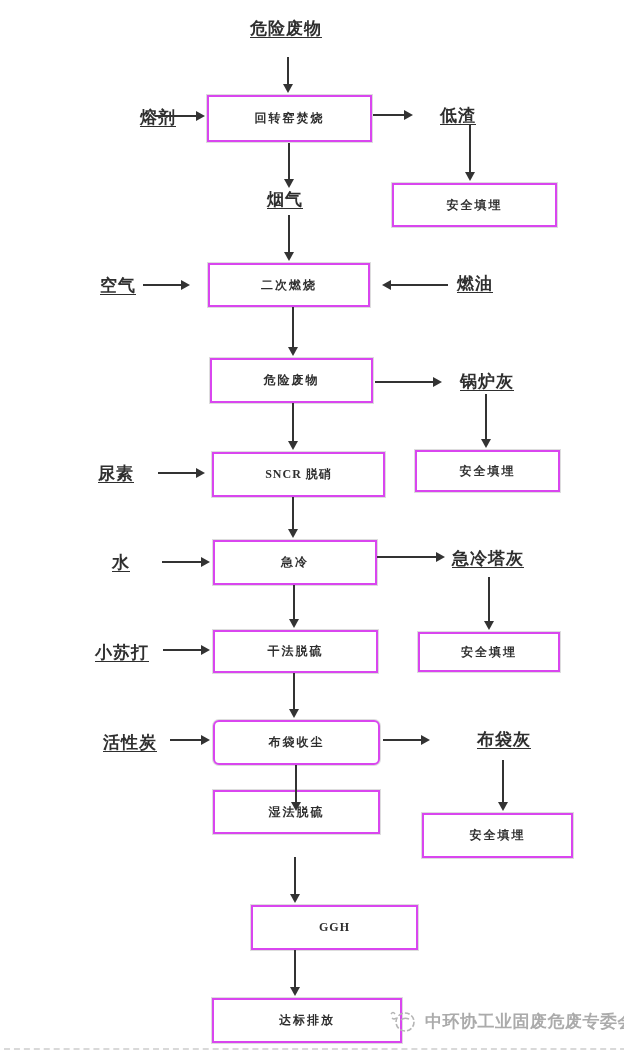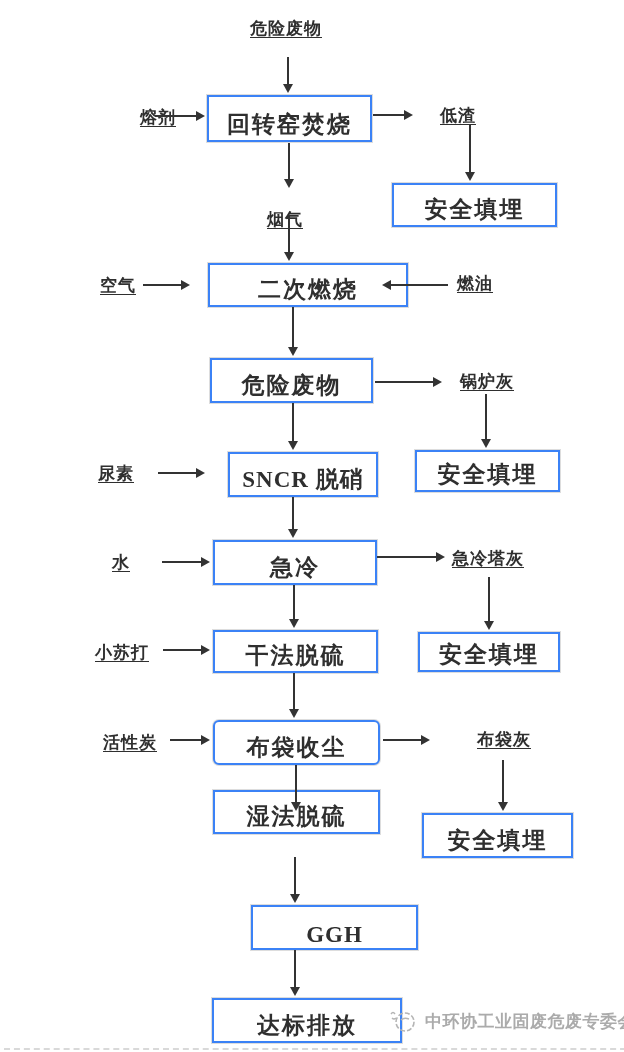--- a/index.html
+++ b/index.html
@@ -8,24 +8,24 @@
     width:624px;height:1052px;
     background:#ffffff;
     font-family:"Liberation Serif","DejaVu Serif",serif;
     color:#2f2f2f;
     overflow:hidden;
     padding-left:16px;
   }
   
   .pbox{
     position:absolute;
-    border:2px solid #3b82f6;
+    border:2px solid #d946ef;
     background:#ffffff;
-    display:flex;align-items:flex-end;justify-content:center;
-    font-size:23px;font-weight:bold;letter-spacing:2px;
+    display:flex;align-items:center;justify-content:center;
+    font-size:12px;font-weight:bold;letter-spacing:2px;
     box-sizing:border-box;
     box-shadow:0 0 0 1px rgba(120,120,120,.25);
   }
   
   .flabel{
     position:absolute;
     font-size:17px;font-weight:bold;letter-spacing:1px;
     text-decoration:underline;
     text-underline-offset:3px;
     white-space:nowrap;
@@ -72,30 +72,30 @@
 <div id="canvas">
 
   <div class="flabel" style="left:250px;top:17px;">危险废物</div>
 
   <div class="pbox" style="left:207px;top:95px;width:165px;height:47px;">
     <span>回转窑焚烧</span>
   </div>
   <div class="pbox" style="left:392px;top:183px;width:165px;height:44px;">
     <span>安全填埋</span>
   </div>
-  <div class="pbox" style="left:208px;top:263px;width:200px;height:44px;">
+  <div class="pbox" style="left:208px;top:263px;width:162px;height:44px;">
     <span>二次燃烧</span>
   </div>
   <div class="pbox" style="left:210px;top:358px;width:163px;height:45px;">
     <span>危险废物</span>
   </div>
   <div class="pbox" style="left:415px;top:450px;width:145px;height:42px;">
     <span>安全填埋</span>
   </div>
-  <div class="pbox" style="left:228px;top:452px;width:150px;height:45px;letter-spacing:1px;">
+  <div class="pbox" style="left:212px;top:452px;width:173px;height:45px;letter-spacing:1px;">
     <span>SNCR 脱硝</span>
   </div>
   <div class="pbox" style="left:213px;top:540px;width:164px;height:45px;">
     <span>急冷</span>
   </div>
   <div class="pbox" style="left:418px;top:632px;width:142px;height:40px;">
     <span>安全填埋</span>
   </div>
   <div class="pbox" style="left:213px;top:630px;width:165px;height:43px;">
     <span>干法脱硫</span>
@@ -117,21 +117,21 @@
   </div>
 
   <div class="flabel" style="left:108px;top:106px;margin-left:32px;">熔剂</div>
   <div class="flabel" style="left:100px;top:274px;">空气</div>
   <div class="flabel" style="left:457px;top:272px;">燃油</div>
   <div class="flabel" style="left:98px;top:462px;">尿素</div>
   <div class="flabel" style="left:112px;top:551px;">水</div>
   <div class="flabel" style="left:95px;top:641px;">小苏打</div>
   <div class="flabel" style="left:103px;top:731px;">活性炭</div>
 
-  <div class="flabel" style="left:267px;top:208px;text-align:center;">烟气</div>
+  <div class="flabel" style="left:267px;top:188px;text-align:center;">烟气</div>
   <div class="flabel" style="left:440px;top:104px;">低渣</div>
   <div class="flabel" style="left:460px;top:370px;">锅炉灰</div>
   <div class="flabel" style="left:452px;top:547px;">急冷塔灰</div>
   <div class="flabel" style="left:477px;top:728px;">布袋灰</div>
 
   <div class="va" style="left:287px;top:57px;height:27px;"></div>
   <div class="va" style="left:288px;top:143px;height:36px;"></div>
   <div class="va" style="left:469px;top:125px;height:47px;"></div>
   <div class="va" style="left:288px;top:215px;height:37px;"></div>
   <div class="va" style="left:292px;top:307px;height:40px;"></div>

